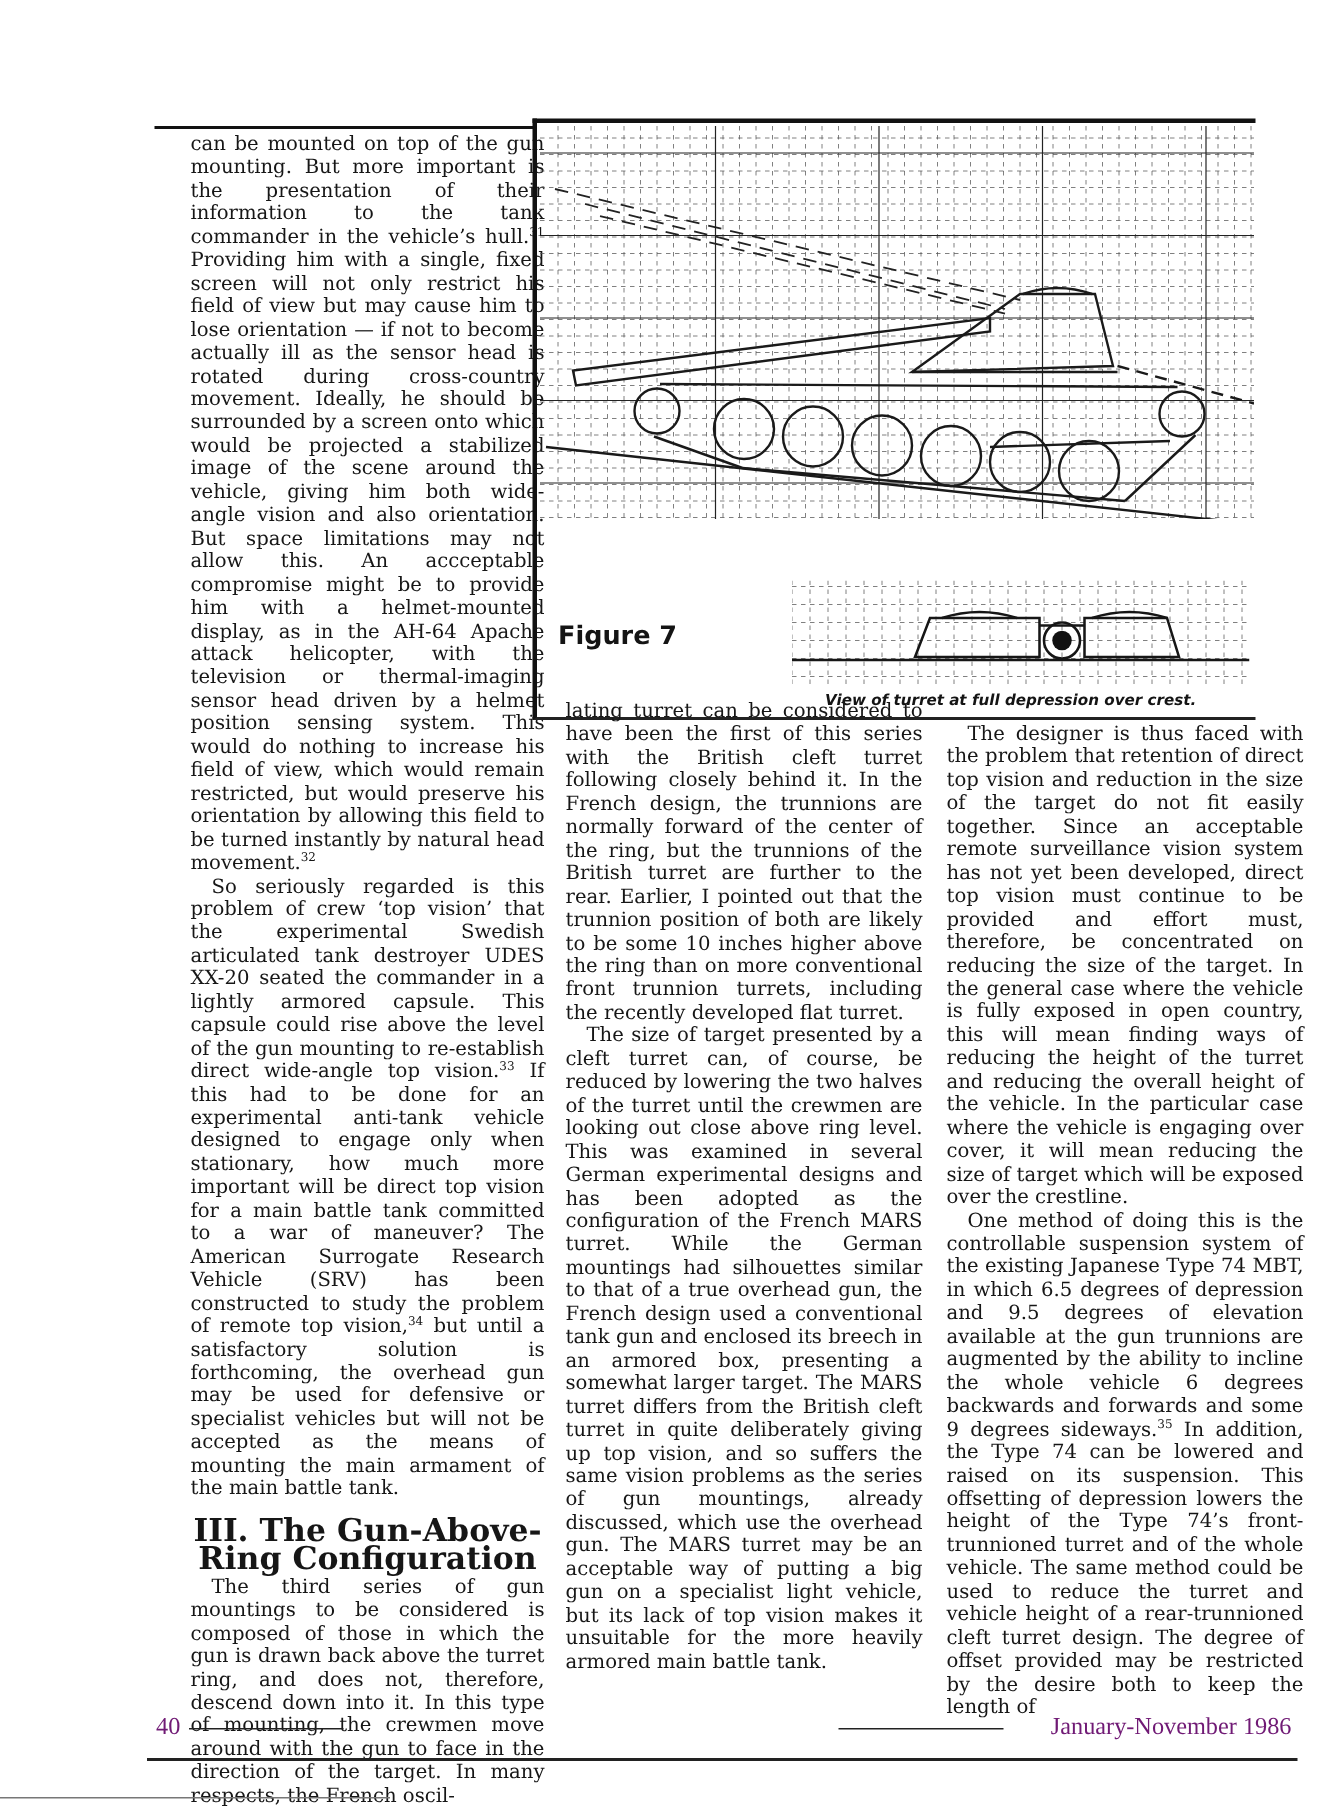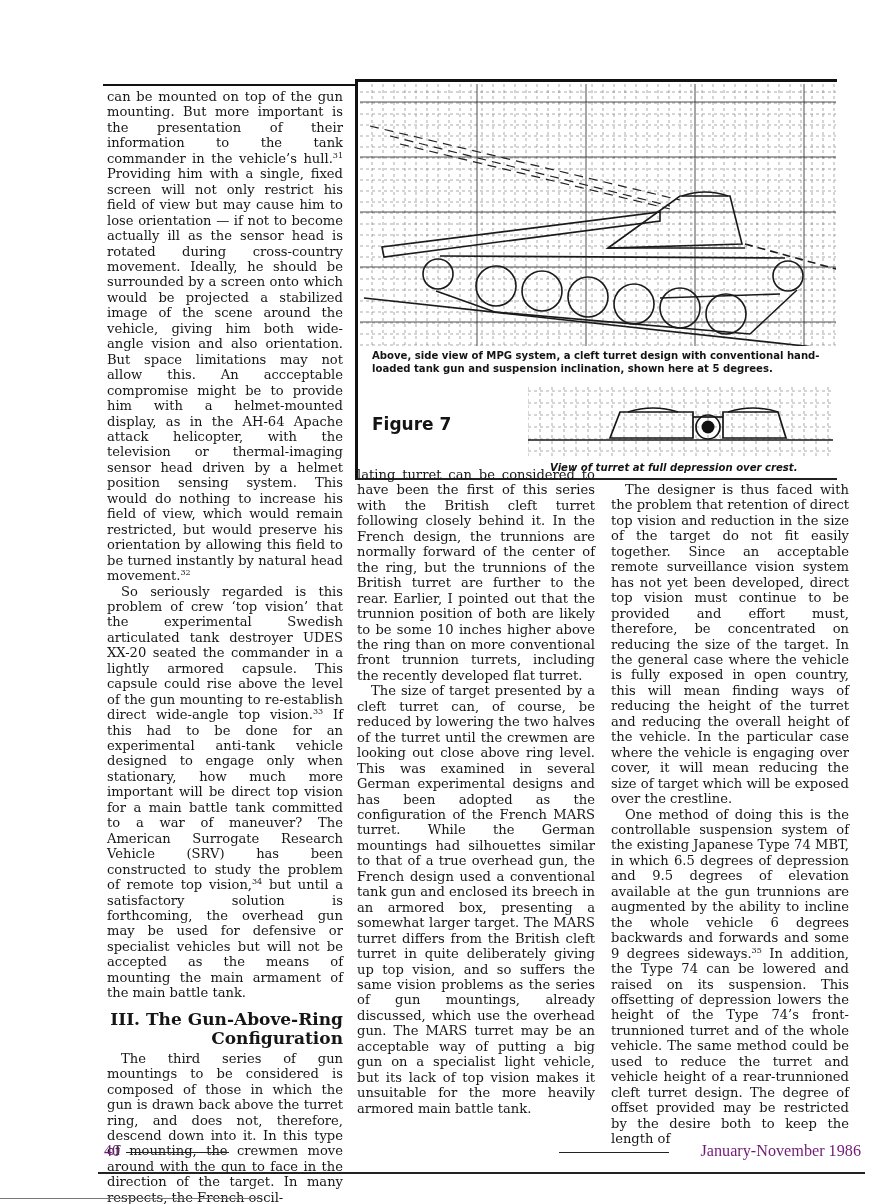--- a/index.html
+++ b/index.html
@@ -1,25 +1,25 @@
 <!DOCTYPE html>
 <html><head>
 <meta charset="utf-8">
 <style>
   html, body { margin: 0; padding: 0; background: #ffffff; }
   body { width: 893px; height: 1204px; position: relative; overflow: hidden;
          font-family: "DejaVu Serif", serif; color: #161616; }
-  .col { position: absolute; font-size: 13.1px; line-height: 15.45px; text-align: justify; }
+  .col { position: absolute; font-size: 13.1px; line-height: 15.45px; text-align: justify; margin-left: 20px; }
   .col p { margin: 0; }
   .col p.ind { text-indent: 14px; }
   .col sup { font-size: 8px; line-height: 0; vertical-align: 5px; }
   #col1 { left: 107px; top: 89px; width: 236px; }
   #col2 { left: 357px; top: 467px; width: 238px; }
   #col3 { left: 611px; top: 482px; width: 238px; }
-  .heading { font-weight: bold; font-size: 17px; line-height: 19px; text-align: right; margin: 9px 0 3px 0; }
+  .heading { font-weight: bold; font-size: 21px; line-height: 19px; text-align: center; margin: 9px 0 3px 0; }
 
   
   #figure { position: absolute; left: 355px; top: 79px; width: 482px; height: 401px;
             border-top: 3px solid #111; border-left: 3px solid #111; border-bottom: 2px solid #222; box-sizing: border-box; }
   #col1-rule { position: absolute; left: 103px; top: 84px; width: 255px; height: 0; border-top: 2px solid #111; }
   #fig-side { position: absolute; left: 2px; top: 2px; }
   .cap { position: absolute; font-family: "DejaVu Sans", sans-serif; font-weight: bold; color: #141414; }
   #cap-above { left: 14px; top: 267px; width: 460px; font-size: 10.1px; line-height: 13px; }
   #fig-label { left: 14px; top: 332px; font-size: 17px; }
   #cap-turret { left: 192px; top: 380px; font-size: 10.1px; font-style: italic; }
@@ -163,21 +163,20 @@
         <circle cx="366" cy="230" r="20"></circle>
         <circle cx="428" cy="192" r="15"></circle>
       </g>
     <g stroke="#222" stroke-width="1.2" stroke-dasharray="9,6">
       <line x1="10" y1="42" x2="320" y2="116"></line>
       <line x1="40" y1="60" x2="310" y2="125"></line>
       <line x1="30" y1="52" x2="310" y2="122"></line>
     </g>
   </svg>
 
-  <div class="cap" id="cap-above">Above, side view of MPG system, a cleft turret design with conventional hand-loaded tank gun and suspension inclination, shown here at 5 degrees.</div>
   <div class="cap" id="fig-label">Figure 7</div>
 
   <svg id="fig-turret" width="305" height="72" viewBox="0 0 305 72">
     <g id="turret-grid" stroke="#555" stroke-width="0.5" stroke-dasharray="3,3">
         <line x1="0" y1="0" x2="0" y2="72"></line>
         <line x1="12" y1="0" x2="12" y2="72"></line>
         <line x1="24" y1="0" x2="24" y2="72"></line>
         <line x1="36" y1="0" x2="36" y2="72"></line>
         <line x1="48" y1="0" x2="48" y2="72"></line>
         <line x1="60" y1="0" x2="60" y2="72"></line>

